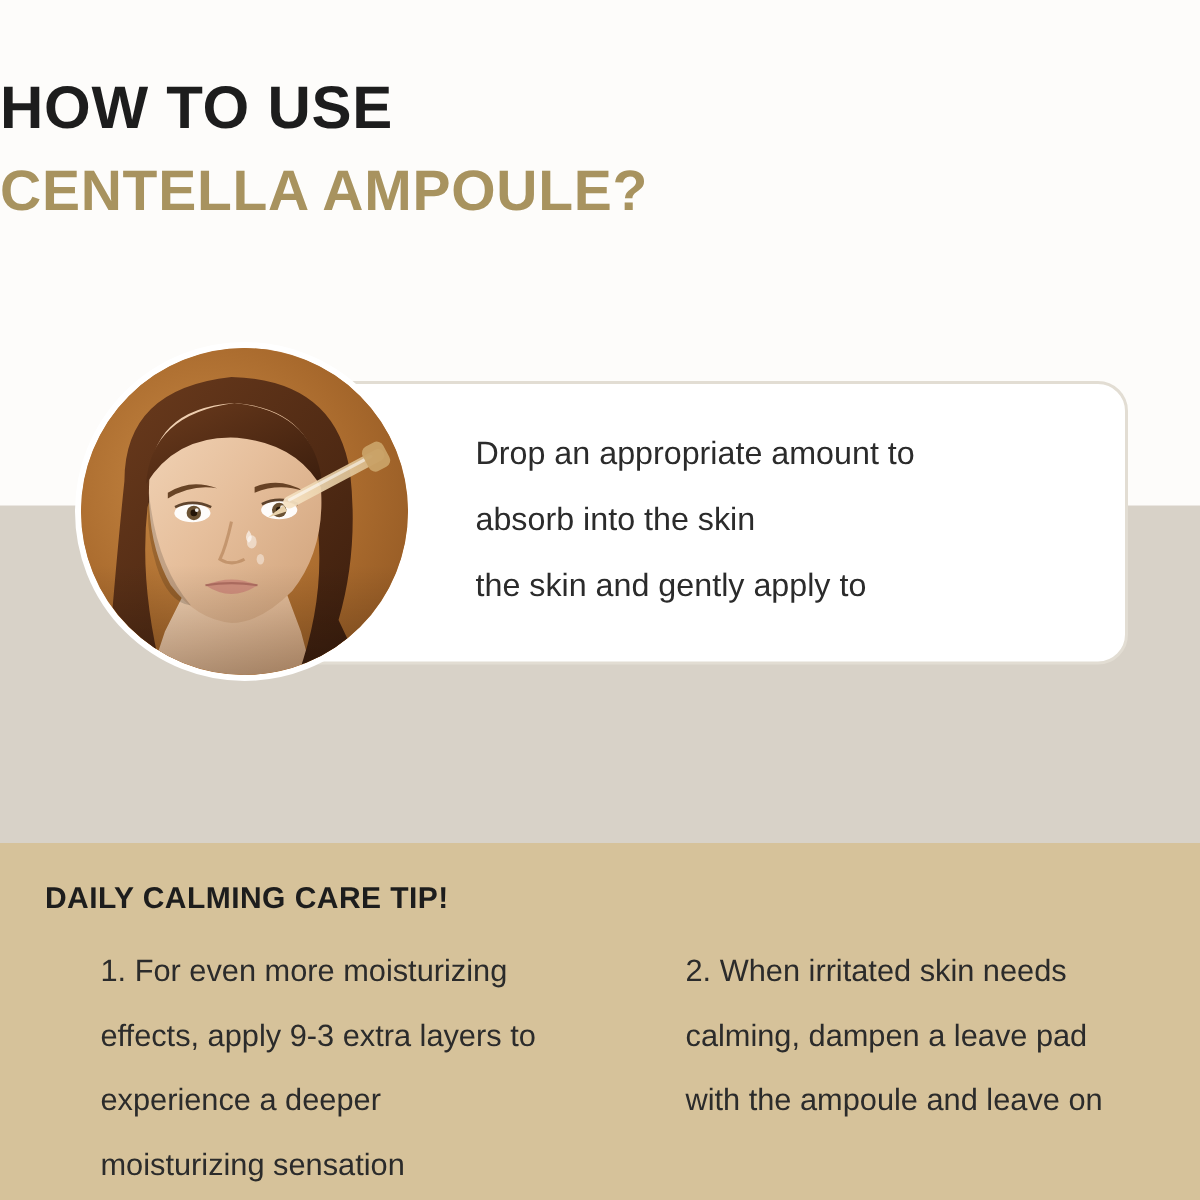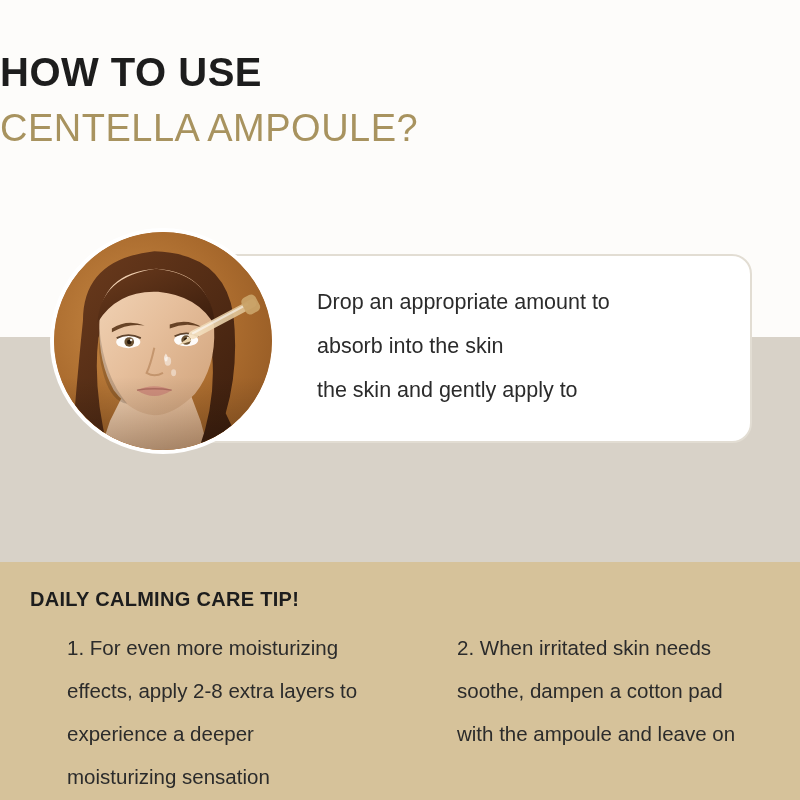--- a/index.html
+++ b/index.html
@@ -44,21 +44,21 @@
     display: block;
     font-size: 40px;
     font-weight: bold;
     letter-spacing: 0.5px;
     color: #1d1d1d;
     line-height: 48px;
   }
   .heading-line2 {
     display: block;
     font-size: 38px;
-    font-weight: normal;
+    font-weight: bold;
     letter-spacing: 0.5px;
     color: #a8935f;
     line-height: 48px;
     margin-top: 8px;
   }
 
   
   .instruction-card {
     position: absolute;
     left: 160px;
@@ -223,24 +223,24 @@
 
         <rect x="0" y="150" width="226" height="76" fill="url(#shadeGrad)"></rect>
       </svg>
     </div>
   </div>
 
   <div class="tip-heading">DAILY CALMING CARE TIP!</div>
 
   <div class="tip-col tip-col-1">
     <span class="tline">1. For even more moisturizing</span>
-    <span class="tline">effects, apply 2-8 extra layers to</span>
+    <span class="tline">effects, apply 9-3 extra layers to</span>
     <span class="tline">experience a deeper</span>
     <span class="tline">moisturizing sensation</span>
   </div>
 
   <div class="tip-col tip-col-2">
     <span class="tline">2. When irritated skin needs</span>
-    <span class="tline">soothe, dampen a cotton pad</span>
+    <span class="tline">calming, dampen a leave pad</span>
     <span class="tline">with the ampoule and leave on</span>
   </div>
 
 </div>
 
 </body></html>

